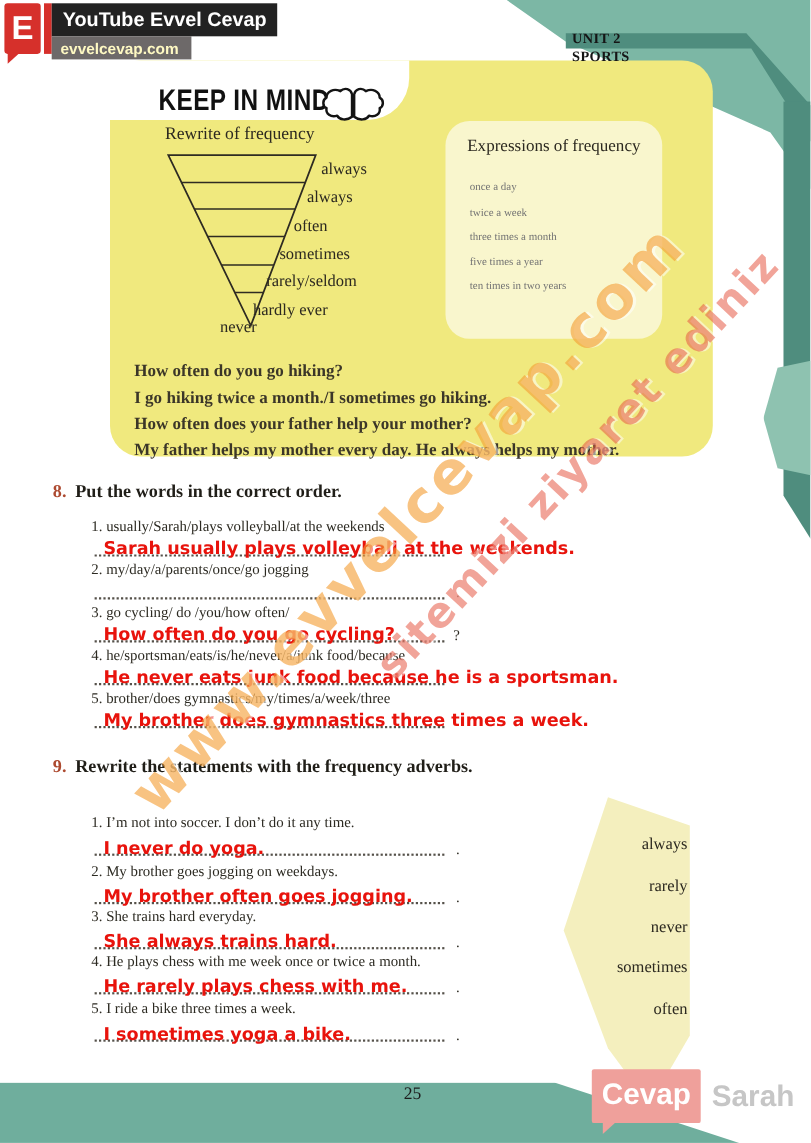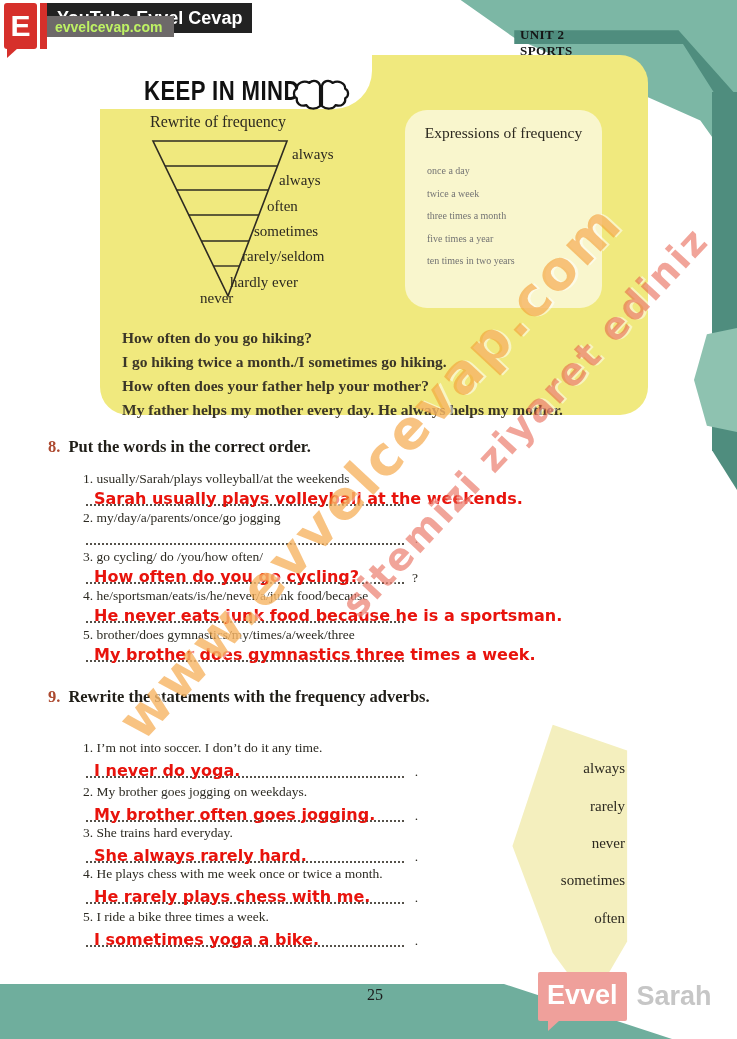--- a/index.html
+++ b/index.html
@@ -22,21 +22,21 @@
   .hdr{z-index:6;}
   .e-badge{position:absolute;left:4px;top:3px;width:33px;height:46px;background:#d6302b;border-radius:3px;
            display:flex;align-items:center;justify-content:center;z-index:6;}
   .e-badge:after{content:"";position:absolute;left:3px;bottom:-9px;width:0;height:0;
            border-top:10px solid #d6302b;border-right:11px solid transparent;}
   .e-letter{color:#fff;font-family:"Liberation Sans",sans-serif;font-weight:bold;font-size:30px;line-height:1;}
   .e-stripe{position:absolute;left:40px;top:3px;width:7px;height:46px;background:#d6302b;z-index:6;}
   .yt-bar{position:absolute;left:47px;top:3px;height:30px;background:#222;color:#fff;
           font-family:"Liberation Sans",sans-serif;font-size:18px;font-weight:600;
           display:flex;align-items:center;padding:0 10px;z-index:6;}
-  .site-bar{position:absolute;left:47px;top:16px;height:21px;background:#6d6969;color:#bef264;
+  .site-bar{position:absolute;left:47px;top:33px;height:21px;background:#6d6969;color:#fef9c3;
           font-family:"Liberation Sans",sans-serif;font-size:14px;font-weight:600;
           display:flex;align-items:center;padding:0 12px 0 8px;z-index:6;}
   .unit-block{position:absolute;left:520px;top:27px;z-index:6;color:#151515;
           font-family:"Liberation Serif",serif;font-weight:bold;font-size:13px;letter-spacing:.4px;line-height:16px;}
 
   
   .kim-box{position:absolute;left:100px;top:55px;width:548px;height:360px;background:#f0e97e;
            border-radius:28px;z-index:1;}
   .kim-tab{position:absolute;left:100px;top:55px;width:272px;height:54px;background:#fff;
            border-radius:0 0 38px 0;z-index:2;}
@@ -229,21 +229,21 @@
     <div class="ans-row" style="height:24px">
       <span class="ans-line"></span>
       <span class="ans-text">My brother often goes jogging.</span>
       <span class="ans-tail">.</span>
     </div>
   </div>
   <div class="q-item" style="top:825px">
     <div class="q-line"><span>3.</span> <span>She trains hard everyday.</span></div>
     <div class="ans-row" style="height:24px">
       <span class="ans-line"></span>
-      <span class="ans-text">She always rarely hard.</span>
+      <span class="ans-text">She always trains hard.</span>
       <span class="ans-tail">.</span>
     </div>
   </div>
   <div class="q-item" style="top:866px">
     <div class="q-line"><span>4.</span> <span>He plays chess with me week once or twice a month.</span></div>
     <div class="ans-row" style="height:24px">
       <span class="ans-line"></span>
       <span class="ans-text">He rarely plays chess with me.</span>
       <span class="ans-tail">.</span>
     </div>
@@ -264,17 +264,17 @@
     <span class="wb-word" style="top:113px">never</span>
     <span class="wb-word" style="top:150px">sometimes</span>
     <span class="wb-word" style="top:188px">often</span>
   </div>
 
   <div class="wm wm1">www.evvelcevap.com</div>
   <div class="wm wm2">sitemizi ziyaret ediniz</div>
 
   <div class="page-num">25</div>
   <div class="logo">
-    <span class="logo-box">Evvel</span>
+    <span class="logo-box">Cevap</span>
     <span class="logo-gray">Sarah</span>
   </div>
 
 </div>
 
 </body></html>

